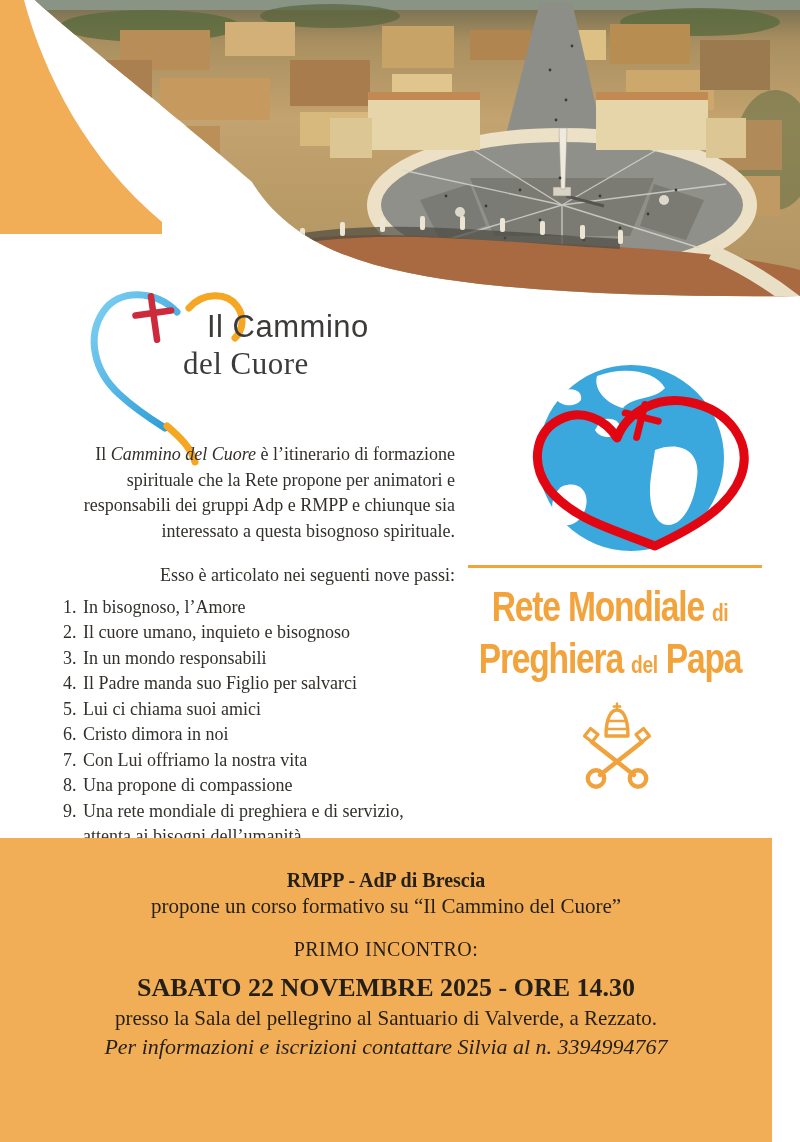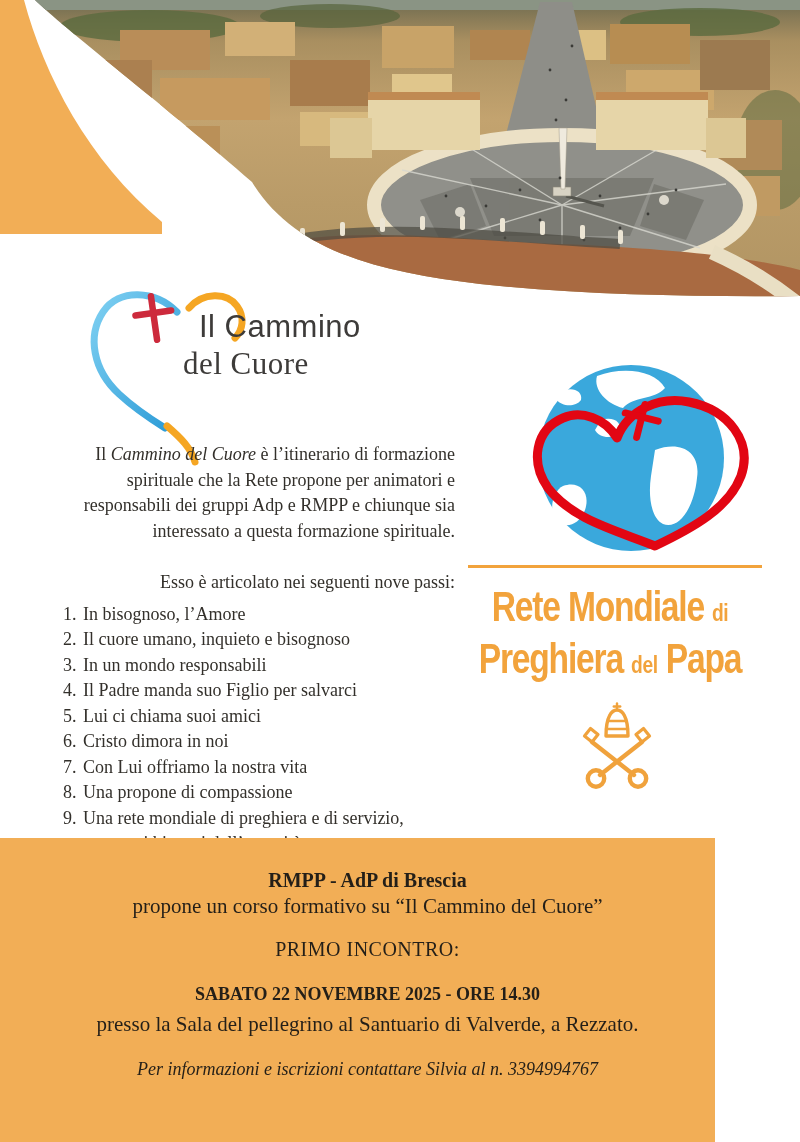--- a/index.html
+++ b/index.html
@@ -4,47 +4,47 @@
 <style>
   html,body{margin:0;padding:0;background:#ffffff;}
   .page{position:relative;width:800px;height:1142px;background:#ffffff;overflow:hidden;
         font-family:"Liberation Serif",serif;color:#33302b;}
   
   .hero{position:absolute;left:0;top:0;}
   
   .logo-mark{position:absolute;left:85px;top:286px;}
   .logo-text{position:absolute;left:183px;top:308px;font-family:"Liberation Sans",sans-serif;
              font-size:31px;line-height:37px;color:#3d3b39;letter-spacing:.5px;}
-  .logo-text .l1{display:block;margin-left:16px;text-align:right;}
+  .logo-text .l1{display:block;margin-left:24px;text-align:right;}
   .logo-text .l2{display:block;font-family:Liberation Serif, serif;}
   
   .col{position:absolute;left:55px;top:442px;width:400px;font-size:18px;line-height:25.5px;}
   .col p{margin:0;text-align:right;}
-  .col .subtitle{margin-top:26px;}
+  .col .subtitle{margin-top:19px;}
   .col .line{display:block;}
   ol.steps{margin:6px 0 0 0;padding-left:26px;}
   ol.steps li{line-height:25.5px;padding-left:2px;}
   
   .globe-logo{position:absolute;left:505px;top:358px;}
   .divider{position:absolute;left:468px;top:565px;width:294px;height:3px;background:#f2a33c;}
   .rmpp{position:absolute;left:440px;top:584px;width:340px;text-align:center;
         font-family:"Liberation Sans",sans-serif;font-weight:bold;color:#f2a33c;
         font-size:42px;line-height:46px;letter-spacing:-1.5px;
         transform:scaleX(.8);transform-origin:50% 0;white-space:nowrap;}
   .rmpp .sm{font-size:24px;letter-spacing:-.5px;}
   .keys{position:absolute;left:572px;top:702px;}
   
-  .banner{position:absolute;left:0;top:838px;width:695px;height:304px;background:#f2ae56;
-          text-align:center;color:#241f18;padding-left:20px;}
+  .banner{position:absolute;left:0;top:838px;width:772px;height:304px;background:#f2ae56;
+          text-align:center;color:#241f18;}
   .banner .org{margin-top:29px;font-size:20px;line-height:26px;font-weight:bold;}
   .banner .course{font-size:21px;line-height:27px;}
   .banner .meet{margin-top:16px;font-size:20px;line-height:26px;letter-spacing:.5px;}
-  .banner .date{margin-top:16px;font-size:18px;line-height:32px;font-weight:bold;}
+  .banner .date{margin-top:10px;font-size:26px;line-height:32px;font-weight:bold;}
   .banner .loc{font-size:21px;line-height:28px;}
-  .banner .contact{margin-top:19px;font-size:18px;line-height:24px;font-style:italic;}
+  .banner .contact{margin-top:3px;font-size:22px;line-height:24px;font-style:italic;}
 </style>
 </head>
 <body>
 
 <div class="page">
 
   <svg class="hero" width="800" height="340" viewBox="0 0 800 340" aria-hidden="true">
     <defs>
       <clipPath id="photoClip">
         <path d="M35,0 C60,25 170,110 252,182 C295,252 380,272 480,284 C580,295 700,297 800,296 L800,0 Z"></path>
@@ -174,21 +174,21 @@
   <div class="logo-text">
     <span class="l1">Il Cammino</span>
     <span class="l2">del Cuore</span>
   </div>
 
   <div class="col">
     <p>
       <span>Il </span><i>Cammino del Cuore</i><span> è l’itinerario di formazione</span>
       <span class="line">spirituale che la Rete propone per animatori e</span>
       <span class="line">responsabili dei gruppi Adp e RMPP e chiunque sia</span>
-      <span class="line">interessato a questa formazione spirituale.</span>
+      <span class="line">interessato a questa bisognoso spirituale.</span>
     </p>
     <p class="subtitle">Esso è articolato nei seguenti nove passi:</p>
     <ol class="steps">
       <li>In bisognoso, l’Amore</li>
       <li>Il cuore umano, inquieto e bisognoso</li>
       <li>In un mondo responsabili</li>
       <li>Il Padre manda suo Figlio per salvarci</li>
       <li>Lui ci chiama suoi amici</li>
       <li>Cristo dimora in noi</li>
       <li>Con Lui offriamo la nostra vita</li>

